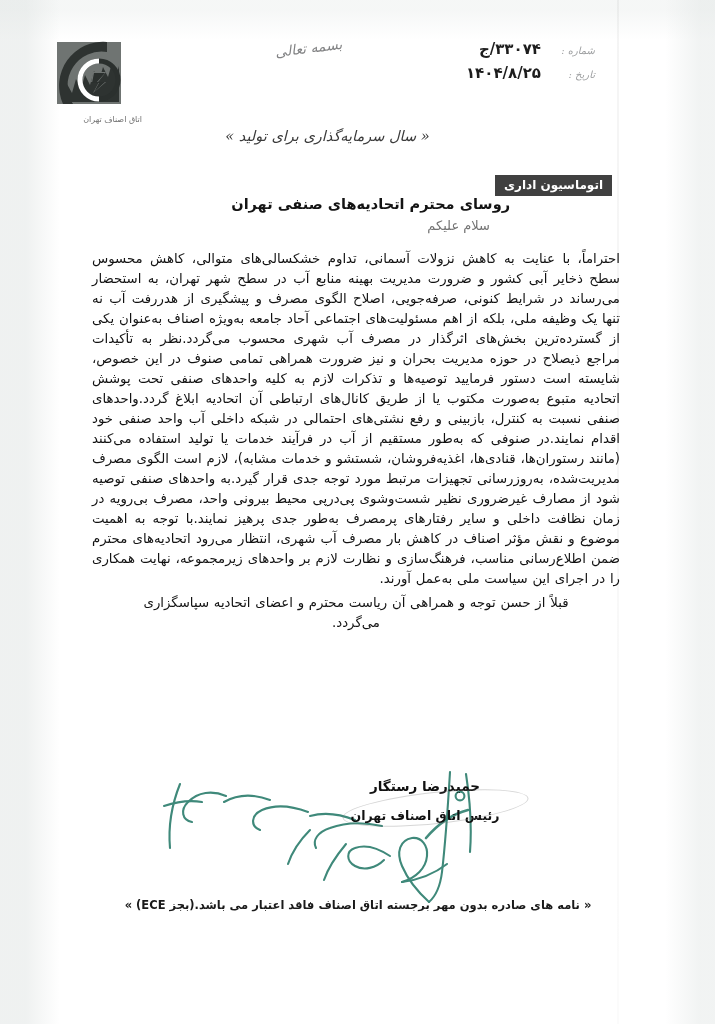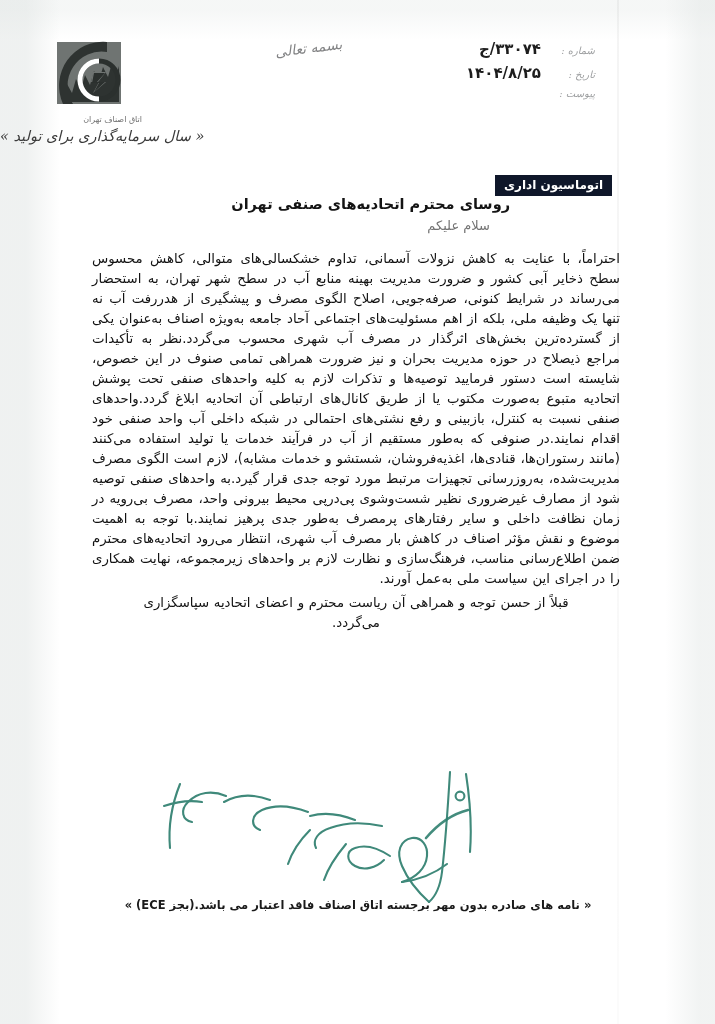--- a/index.html
+++ b/index.html
@@ -74,31 +74,31 @@
     font-style:italic;
   }
   .meta-value{
     font-size:15px;color:#1d1d1d;
     font-weight:700;
     letter-spacing:.6px;
   }
 
   .slogan{
     position:absolute;top:128px;right:0;left:0;
-    text-align:left;
+    text-align:center;
     font-family:"DejaVu Serif","Liberation Serif",serif;
     font-size:14.5px;color:#3b3b3b;
     font-style:italic;
     padding-right:60px;
   }
 
   
   #automation-badge{
     position:absolute;top:175px;right:103px;
-    background:#0f172a;color:#ffffff;
+    background:#404040;color:#ffffff;
     font-size:12px;font-weight:700;
     padding:3px 9px 4px;
     letter-spacing:.2px;
   }
 
   
   #letter-body{
     position:absolute;top:196px;right:95px;left:92px;
   }
   .recipient{
@@ -230,24 +230,20 @@
     <div class="bismillah">بسمه تعالی</div>
 
     <div class="meta">
       <div class="meta-row">
         <span class="meta-label">شماره :</span>
         <span class="meta-value">۳۳۰۷۴/ج</span>
       </div>
       <div class="meta-row">
         <span class="meta-label">تاریخ :</span>
         <span class="meta-value">۱۴۰۴/۸/۲۵</span>
-      </div>
-      <div class="meta-row">
-        <span class="meta-label">پیوست :</span>
-        <span class="meta-value"></span>
       </div>
     </div>
 
     <div class="slogan">« سال سرمایه‌گذاری برای تولید »</div>
   </div>
 
   <div id="automation-badge">اتوماسیون اداری</div>
 
   <div id="letter-body">
     <p class="recipient">روسای محترم اتحادیه‌های صنفی تهران</p>
@@ -274,17 +270,22 @@
         <path d="M196 84 C186 96 178 108 174 120"></path>
         <circle cx="310" cy="36" r="4.4"></circle>
         <path d="M316 14 C320 40 322 66 320 92"></path>
       </g>
       <g fill="none" stroke="#2f7f6f" stroke-width="2.6" stroke-linecap="round" opacity=".9">
         <path d="M276 78 C288 64 302 54 318 50"></path>
       </g>
     </svg>
   </div>
 
+  <div id="signature-block">
+    <div class="sig-strike"></div>
+    <div class="sig-name">حمیدرضا رستگار</div>
+    <div class="sig-title">رئیس اتاق اصناف تهران</div>
+  </div>
 
   <div id="notice">« نامه های صادره بدون  مهر برجسته اتاق اصناف فاقد اعتبار می باشد.(بجز ECE) »</div>
 
 
 </div>
 
 </body></html>

